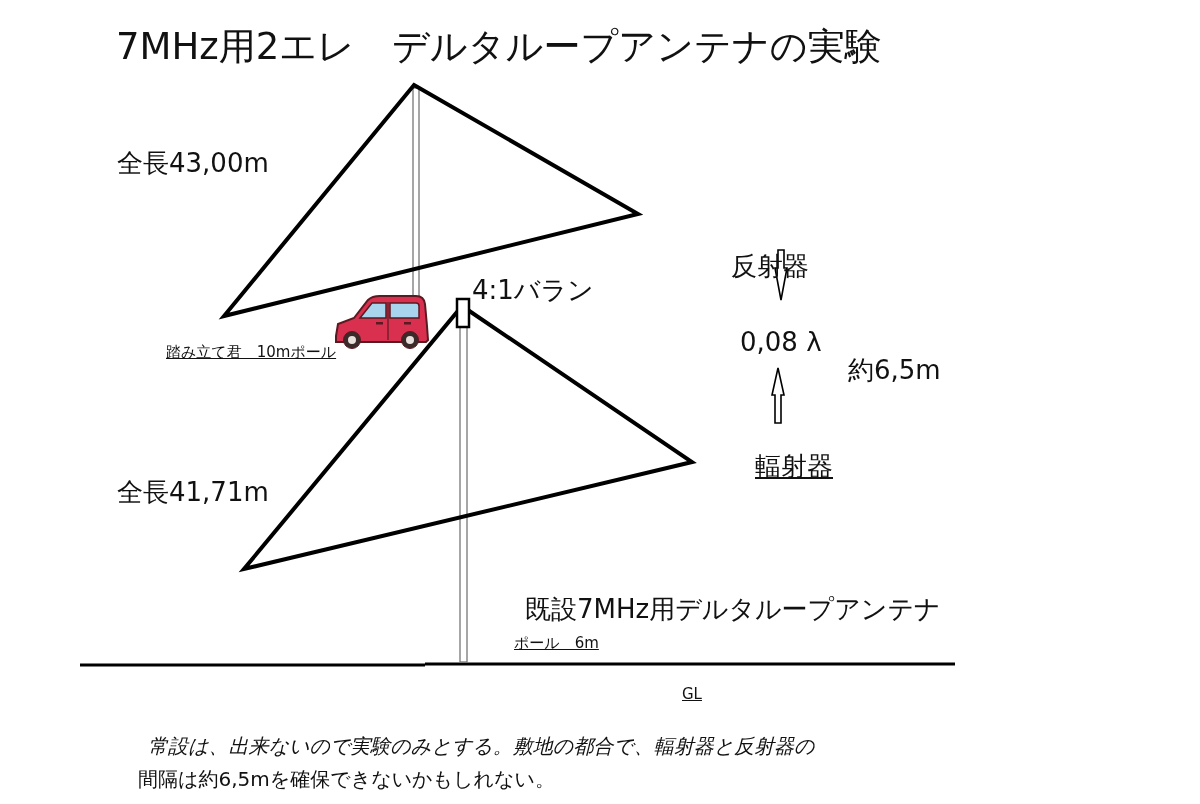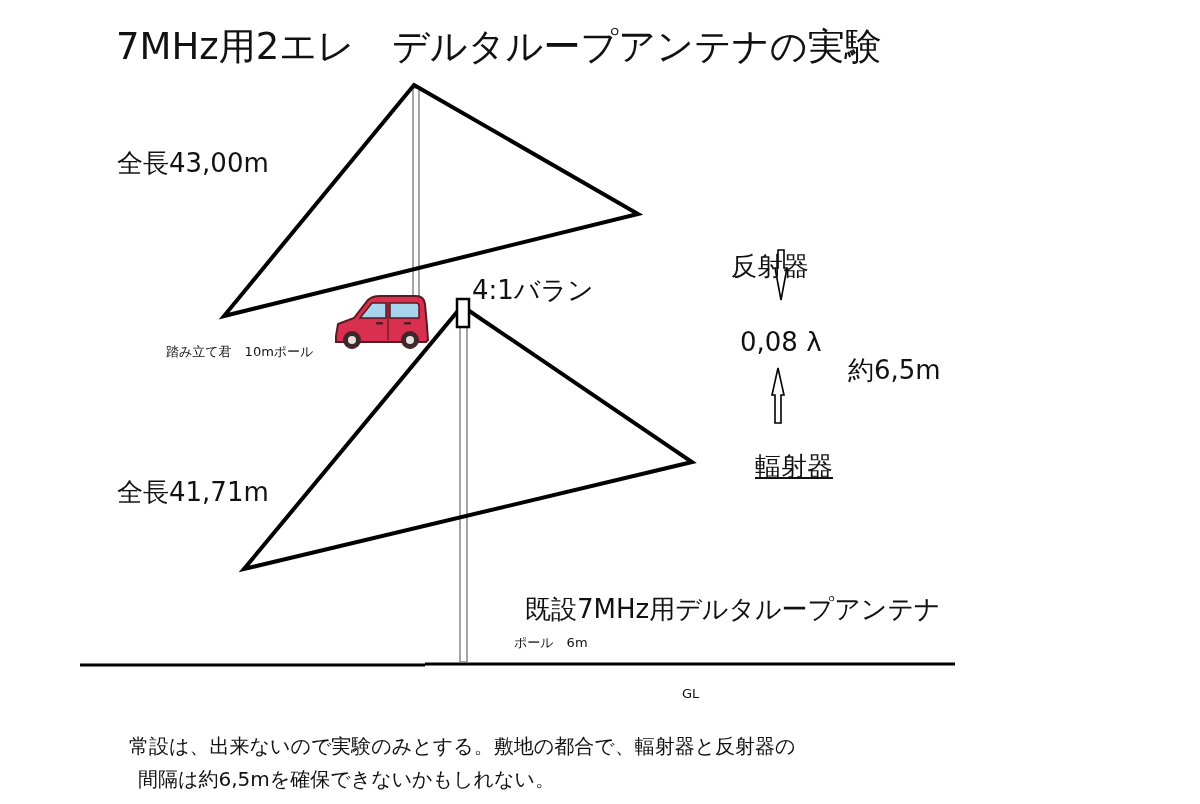--- a/index.html
+++ b/index.html
@@ -1,21 +1,21 @@
 <!DOCTYPE html>
 <html><head>
   <meta charset="utf-8">
   <style>
     html, body { margin: 0; padding: 0; background: #ffffff; }
     body { width: 1200px; height: 804px; position: relative; overflow: hidden;
            font-family: "DejaVu Sans", "Liberation Sans", sans-serif; color: #111; }
     .lbl { position: absolute; white-space: nowrap; line-height: 1; }
     .title { left: 116px; top: 28px; font-size: 37px; letter-spacing: 0px; }
     .t24 { font-size: 26px; }
-    .t19 { font-size: 13px; }
+    .t19 { font-size: 15px; text-decoration: underline; }
     .t20 { font-size: 20px; }
     svg.diagram { position: absolute; left: 0; top: 0; }
   </style>
 </head>
 <body>
 
 <svg class="diagram" width="1200" height="804" viewBox="0 0 1200 804">
 
   <g>
     <line x1="80" y1="665" x2="425" y2="665" stroke="#000" stroke-width="3"></line>
@@ -71,14 +71,14 @@
 
 <div class="lbl t24" style="left:472px; top:277px;">4:1バラン</div>
 
 <div class="lbl t19" style="left:166px; top:345px;">踏み立て君　10mポール</div>
 
 <div class="lbl t24" style="left:525px; top:596px;">既設7MHz用デルタループアンテナ</div>
 <div class="lbl t19" style="left:514px; top:636px;">ポール　6m</div>
 
 <div class="lbl t19" style="left:682px; top:687px;">GL</div>
 
-<div class="lbl t20" style="left:129px; top:736px;">常設は、出来ないので実験のみとする。敷地の都合で、輻射器と反射器の</div>
+<div class="lbl t20" style="left:148px; top:736px;font-style:italic;">常設は、出来ないので実験のみとする。敷地の都合で、輻射器と反射器の</div>
 <div class="lbl t20" style="left:138px; top:769px;">間隔は約6,5mを確保できないかもしれない。</div>
 
 </body></html>

